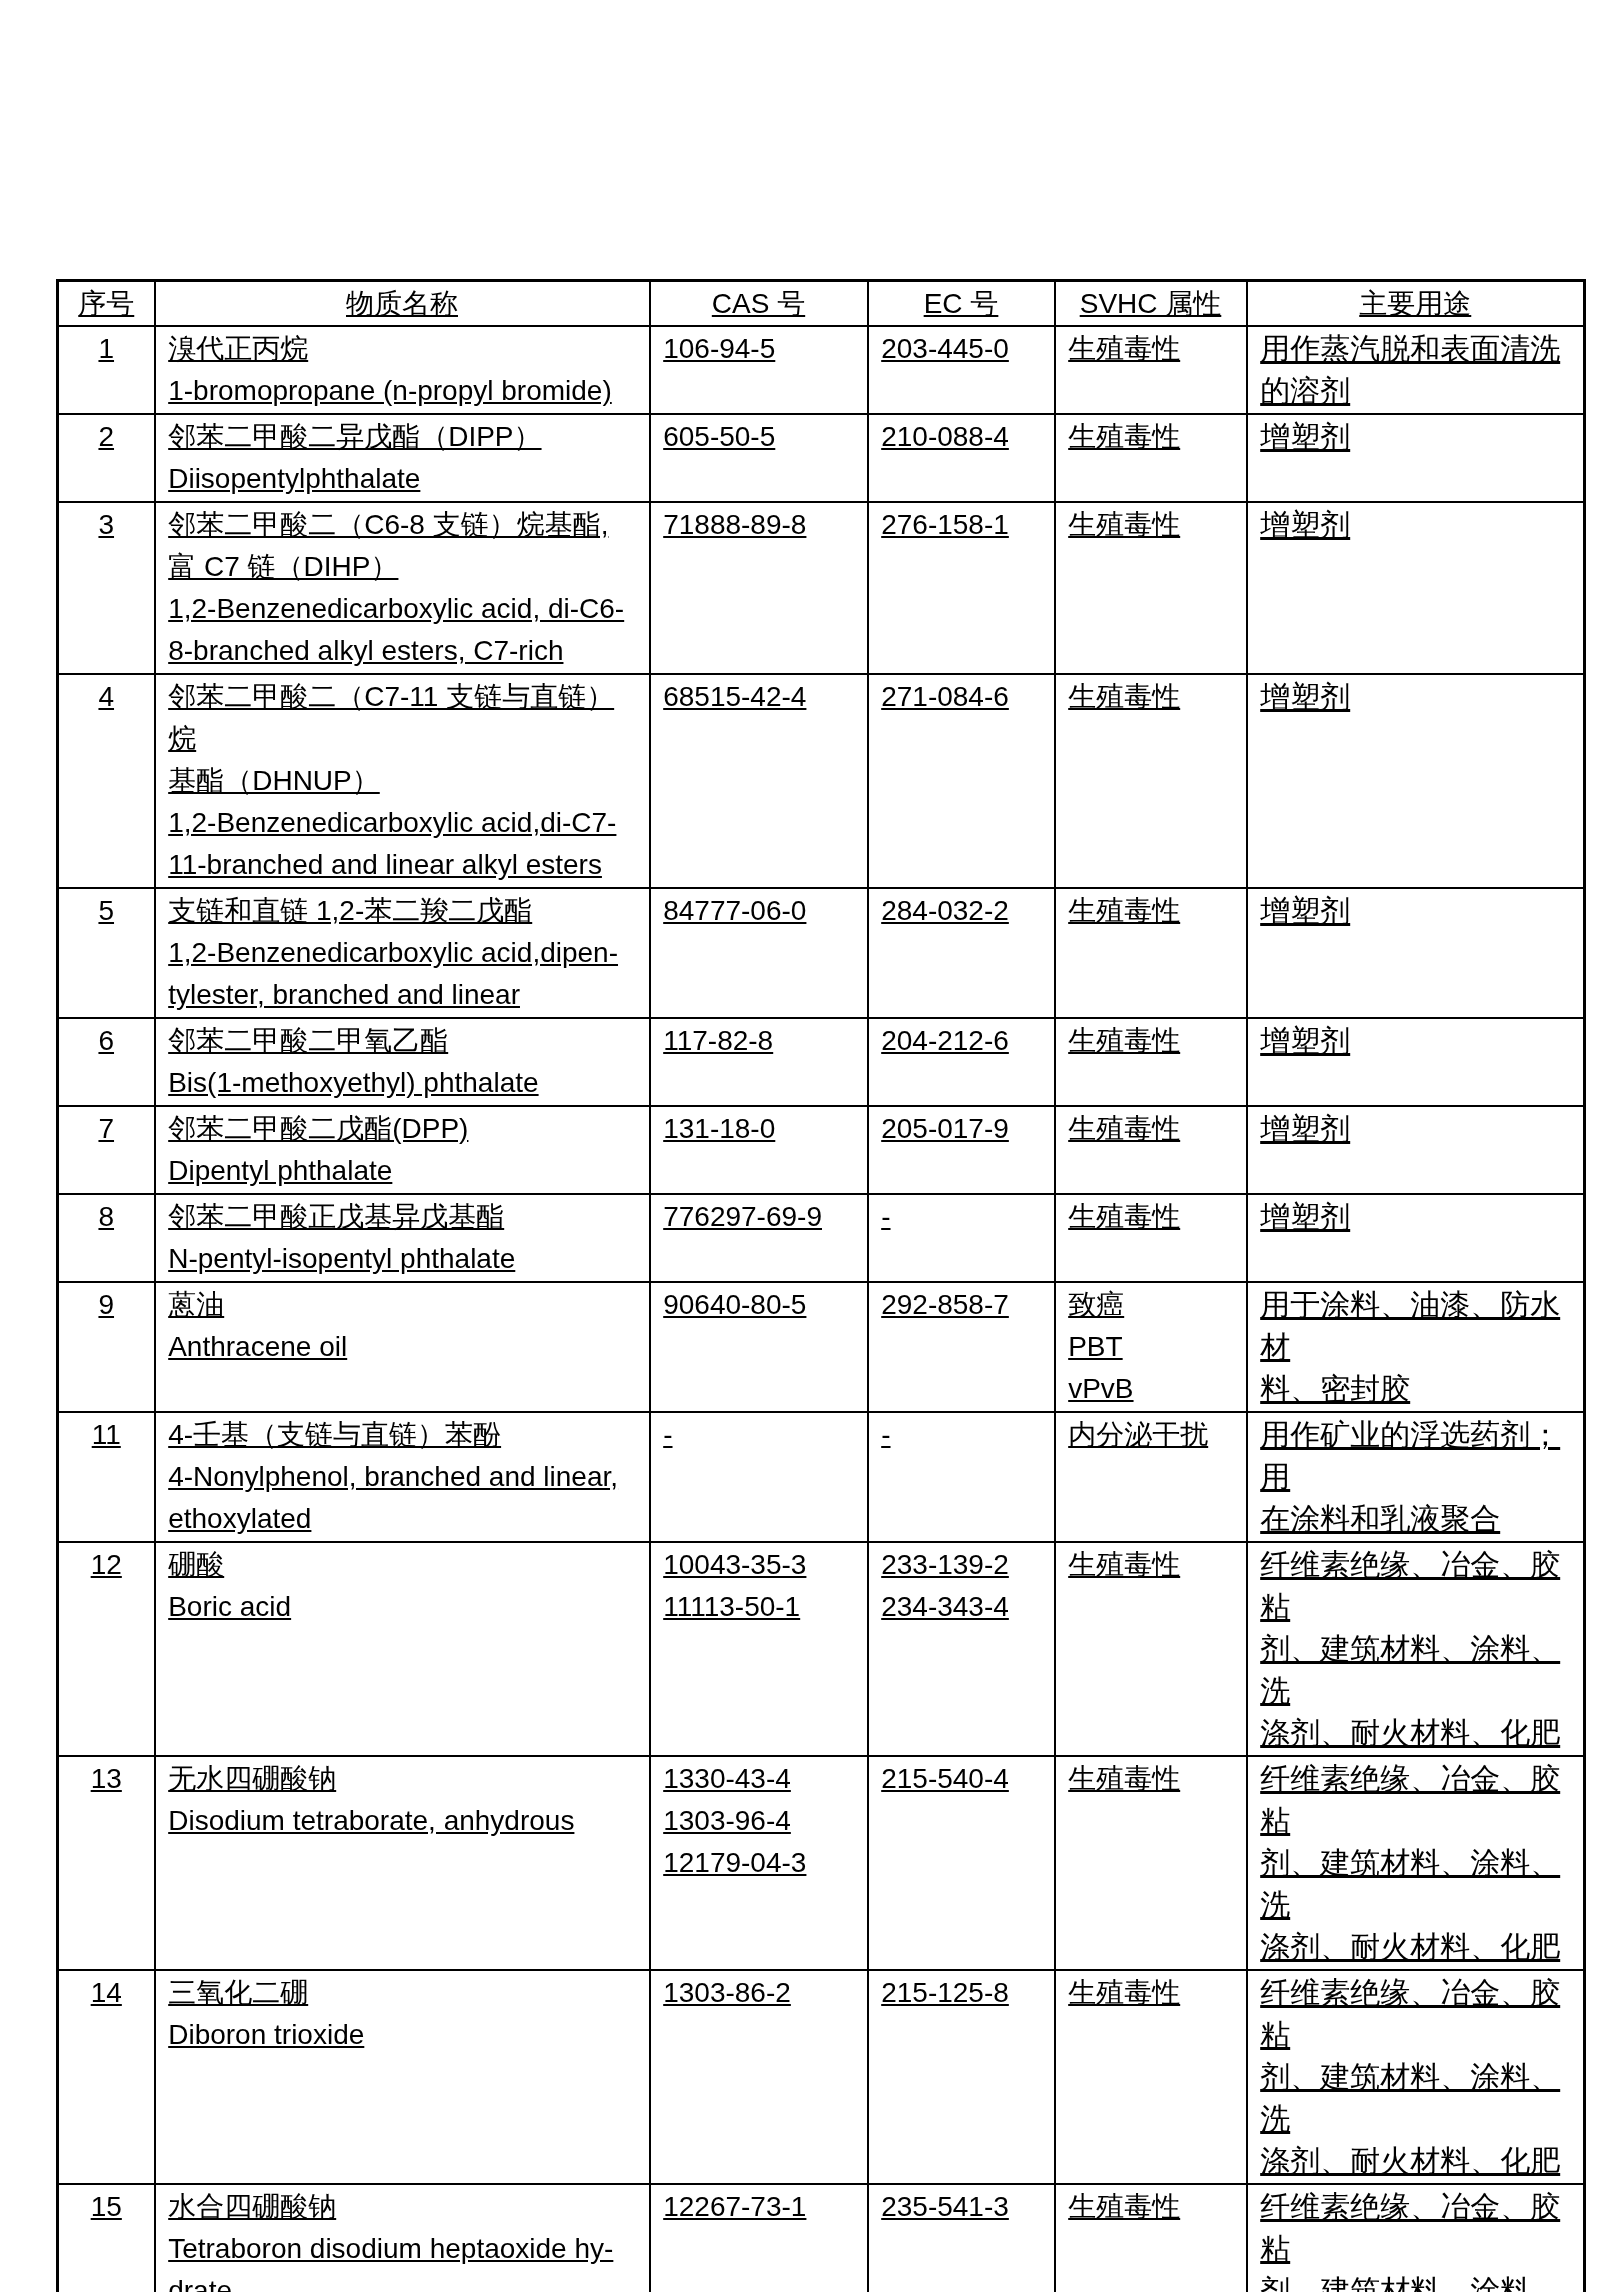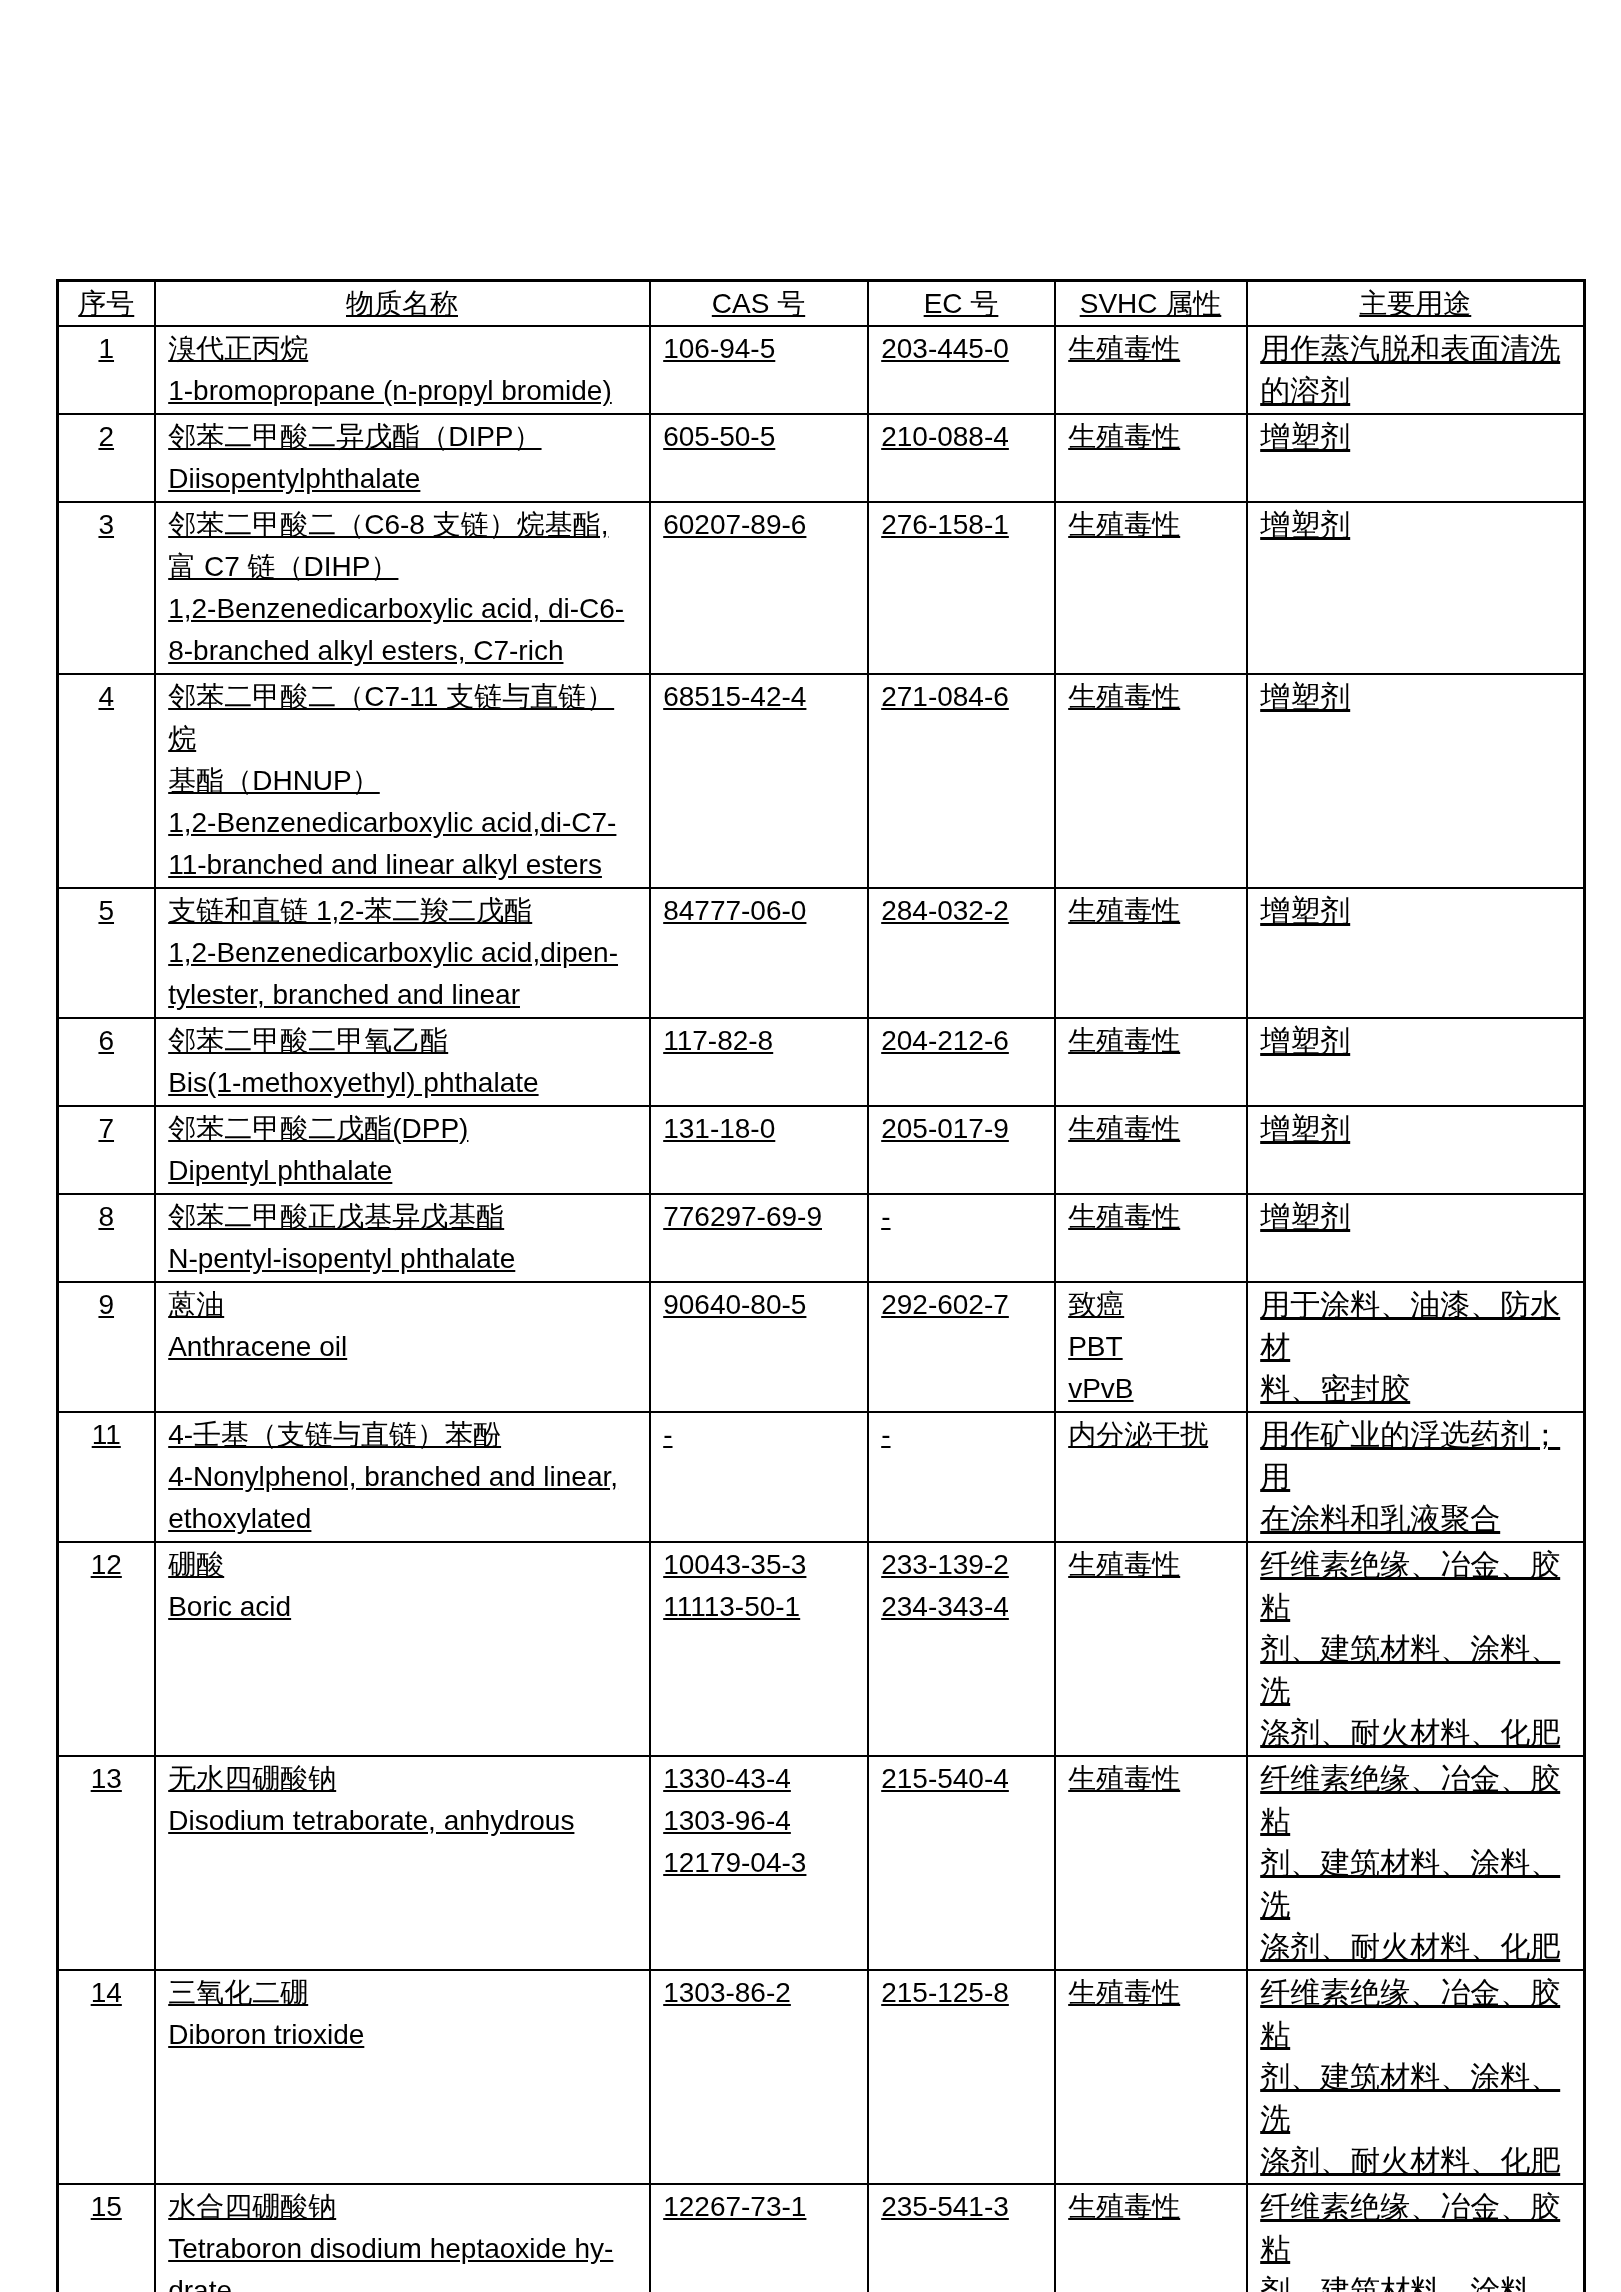--- a/index.html
+++ b/index.html
@@ -98,21 +98,21 @@
     <td class="c-ec">210-088-4</td>
     <td class="c-svhc">生殖毒性</td>
     <td class="c-use">增塑剂</td>
   </tr>
         <tr>
     <td class="c-no">3</td>
     <td class="c-name">邻苯二甲酸二（C6-8 支链）烷基酯,
 富 C7 链（DIHP）
 1,2-Benzenedicarboxylic acid, di-C6-
 8-branched alkyl esters, C7-rich</td>
-    <td class="c-cas">60207-89-6</td>
+    <td class="c-cas">71888-89-8</td>
     <td class="c-ec">276-158-1</td>
     <td class="c-svhc">生殖毒性</td>
     <td class="c-use">增塑剂</td>
   </tr>
         <tr>
     <td class="c-no">4</td>
     <td class="c-name">邻苯二甲酸二（C7-11 支链与直链）烷
 基酯（DHNUP）
 1,2-Benzenedicarboxylic acid,di-C7-
 11-branched and linear alkyl esters</td>
@@ -156,21 +156,21 @@
     <td class="c-cas">776297-69-9</td>
     <td class="c-ec">-</td>
     <td class="c-svhc">生殖毒性</td>
     <td class="c-use">增塑剂</td>
   </tr>
         <tr>
     <td class="c-no">9</td>
     <td class="c-name">蒽油
 Anthracene oil</td>
     <td class="c-cas">90640-80-5</td>
-    <td class="c-ec">292-602-7</td>
+    <td class="c-ec">292-858-7</td>
     <td class="c-svhc">致癌
 PBT
 vPvB</td>
     <td class="c-use">用于涂料、油漆、防水材
 料、密封胶</td>
   </tr>
         <tr>
     <td class="c-no">11</td>
     <td class="c-name">4-壬基（支链与直链）苯酚
 4-Nonylphenol, branched and linear,

